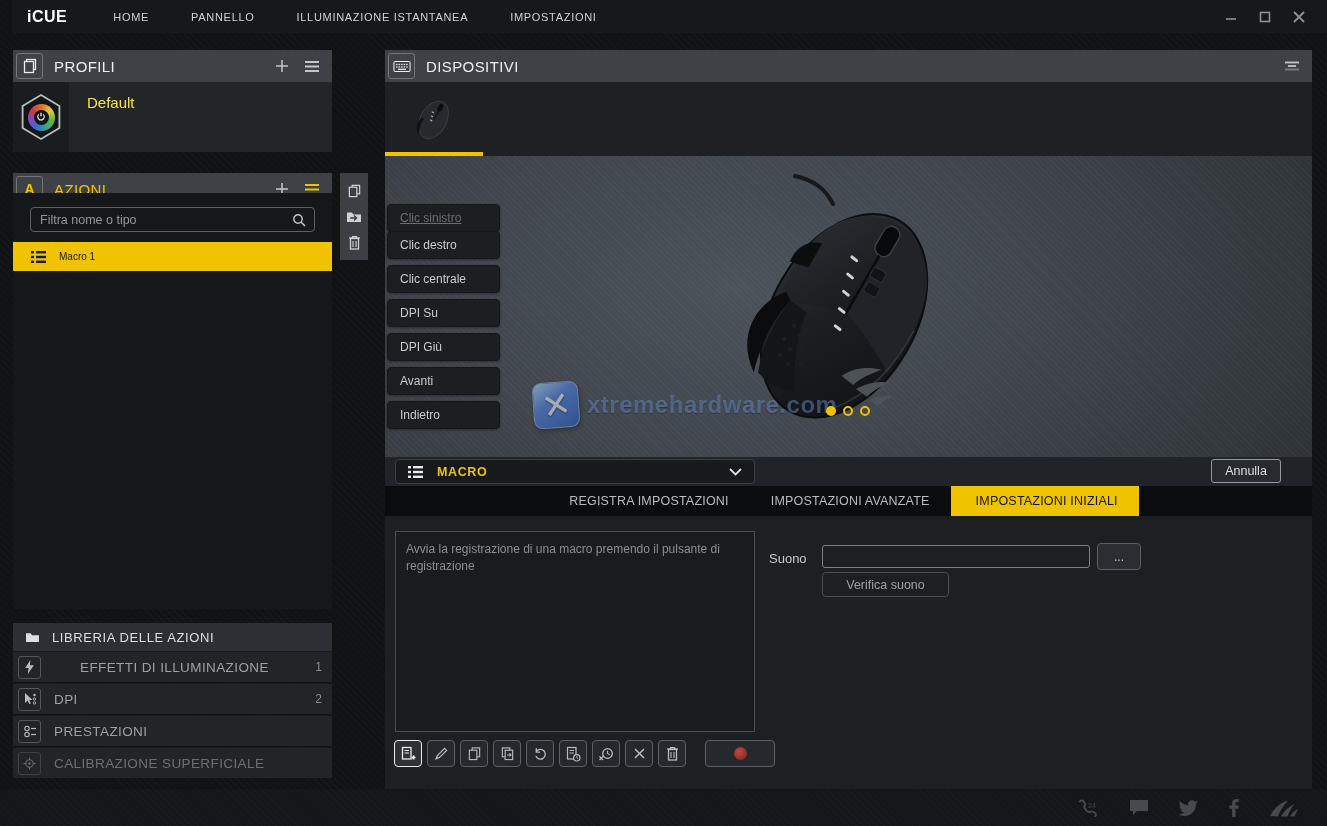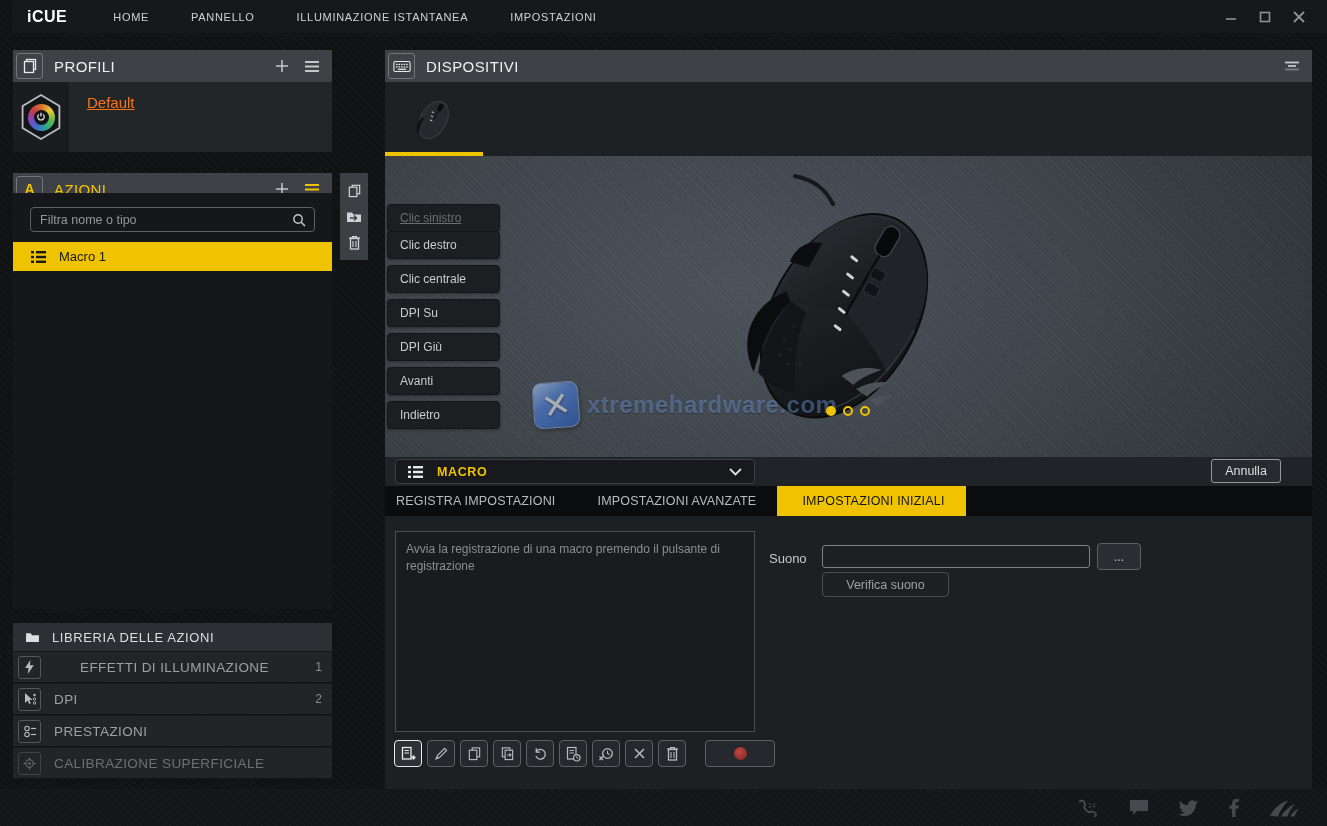--- a/index.html
+++ b/index.html
@@ -30,27 +30,27 @@
 
   
   .profile-item { position:absolute; left:13px; top:82px; width:319px; height:70px; background:#232629; display:flex; align-items:center; }
   .profile-thumb { width:56px; height:70px; background:#1a1d20; display:flex; align-items:center; justify-content:center; }
   .hexwrap { width:42px; height:46px; clip-path:polygon(50% 0%,96% 25%,96% 75%,50% 100%,4% 75%,4% 25%); background:#b9bcc0; display:flex; align-items:center; justify-content:center; }
   .hexin { width:38px; height:42px; clip-path:polygon(50% 0%,96% 25%,96% 75%,50% 100%,4% 75%,4% 25%); background:#131517; display:flex; align-items:center; justify-content:center; }
   .ring { width:27px; height:27px; border-radius:50%;
     background:conic-gradient(#d8722e,#e8c93b,#63b93f,#2ba98e,#3a6fd0,#7e49c4,#c33c46,#d8722e);
     display:flex; align-items:center; justify-content:center; }
   .ringin { width:15px; height:15px; border-radius:50%; background:#131517; display:flex; align-items:center; justify-content:center; }
-  .profile-name { margin-left:18px; font-size:15px; color:#f97316; align-self:flex-start; margin-top:12px;text-decoration:underline; }
+  .profile-name { margin-left:18px; font-size:15px; color:#fde047; align-self:flex-start; margin-top:12px; }
 
   .azioni-body { position:absolute; left:13px; top:193px; width:319px; height:416px; background:#15171a; }
   .filterbox { position:absolute; left:17px; top:14px; width:285px; height:25px; border:1px solid #5c6065; border-radius:4px; background:transparent; display:flex; align-items:center; }
   .filterbox input { flex:1; background:transparent; border:none; outline:none; color:#cfd2d4; font-size:12.5px; padding:0 6px 0 9px; font-family:inherit; }
   .filterbox input::placeholder { color:#93979a; }
-  .action-row { position:absolute; left:0; top:49px; width:319px; height:29px; background:#f0c300; display:flex; align-items:center; color:#191919; font-size:13px; }
+  .action-row { position:absolute; left:0; top:49px; width:319px; height:29px; background:#f0c300; display:flex; align-items:center; color:#191919; font-size:10px; }
   .action-row .licon { margin:0 13px 0 18px; display:flex; }
 
   .vtool { position:absolute; left:340px; top:173px; width:28px; height:87px; background:#3c4044; display:flex; flex-direction:column; align-items:center; justify-content:space-around; padding:4px 0; }
   .vtool .vbtn { display:flex; cursor:pointer; }
 
   .lib-head { position:absolute; left:13px; top:623px; width:319px; height:28px; background:#2c2f33; display:flex; align-items:center; padding-left:12px; }
   .lib-head .ltitle { font-size:13px; color:#dcdee0; letter-spacing:.6px; margin-left:12px; }
   .lib-row { position:absolute; left:13px; width:319px; height:31px; background:#222528; display:flex; align-items:center; padding:0 10px 0 5px; border-top:1px solid #17191c; cursor:pointer; }
   .lib-ibox { width:23px; height:23px; border:1px solid #54585d; border-radius:3px; display:flex; align-items:center; justify-content:center; margin-right:13px; }
   .lib-label { font-size:13.5px; color:#9da0a3; letter-spacing:.4px; }
@@ -87,21 +87,21 @@
   .macro-row { position:absolute; left:385px; top:457px; width:927px; height:29px; background:#202327; }
   .macro-dd { position:absolute; left:10px; top:2px; width:360px; height:25px; background:#17191c; border:1px solid #3c4044; border-radius:4px;
     display:flex; align-items:center; cursor:pointer; }
   .macro-dd .licon { margin:0 14px 0 12px; display:flex; }
   .macro-dd .ddlabel { font-size:12.5px; font-weight:bold; color:#f0c300; letter-spacing:.6px; }
   .macro-dd .chev { margin-left:auto; margin-right:12px; display:flex; }
   .annulla { position:absolute; right:31px; top:2px; width:70px; height:24px; background:rgba(45,49,52,.55); border:1px solid #96999c; border-radius:3px;
     color:#dcdee0; font-size:12.5px; display:flex; align-items:center; justify-content:center; cursor:pointer; }
 
   
-  .tabstrip { position:absolute; left:385px; top:486px; width:927px; height:30px; background:#0b0c0e; display:flex; }
+  .tabstrip { position:absolute; left:385px; top:486px; width:927px; height:30px; background:#0b0c0e; display:flex;justify-content:center; }
   .tab { padding:0 21px; line-height:30px; font-size:12.5px; color:#b9bcbf; letter-spacing:.2px; cursor:pointer; }
   .tab:first-child { padding-left:11px; }
   .tab.active { background:#f0c300; color:#161616;padding-left:25px; }
 
   
   .content { position:absolute; left:385px; top:516px; width:927px; height:273px; background:#1d2023; }
   .editor { position:absolute; left:10px; top:15px; width:360px; height:201px; background:#191c1f; border:1px solid #4b4f53; cursor:text; }
   .editor .ph { padding:9px 10px; font-size:12px; line-height:1.45; color:#8a8e91; }
   .suono-label { position:absolute; left:384px; top:35px; font-size:13px; color:#c6c9cb; }
   .suono-input { position:absolute; left:437px; top:29px; width:268px; height:23px; background:transparent; border:1px solid #7c8084; border-radius:3px;

